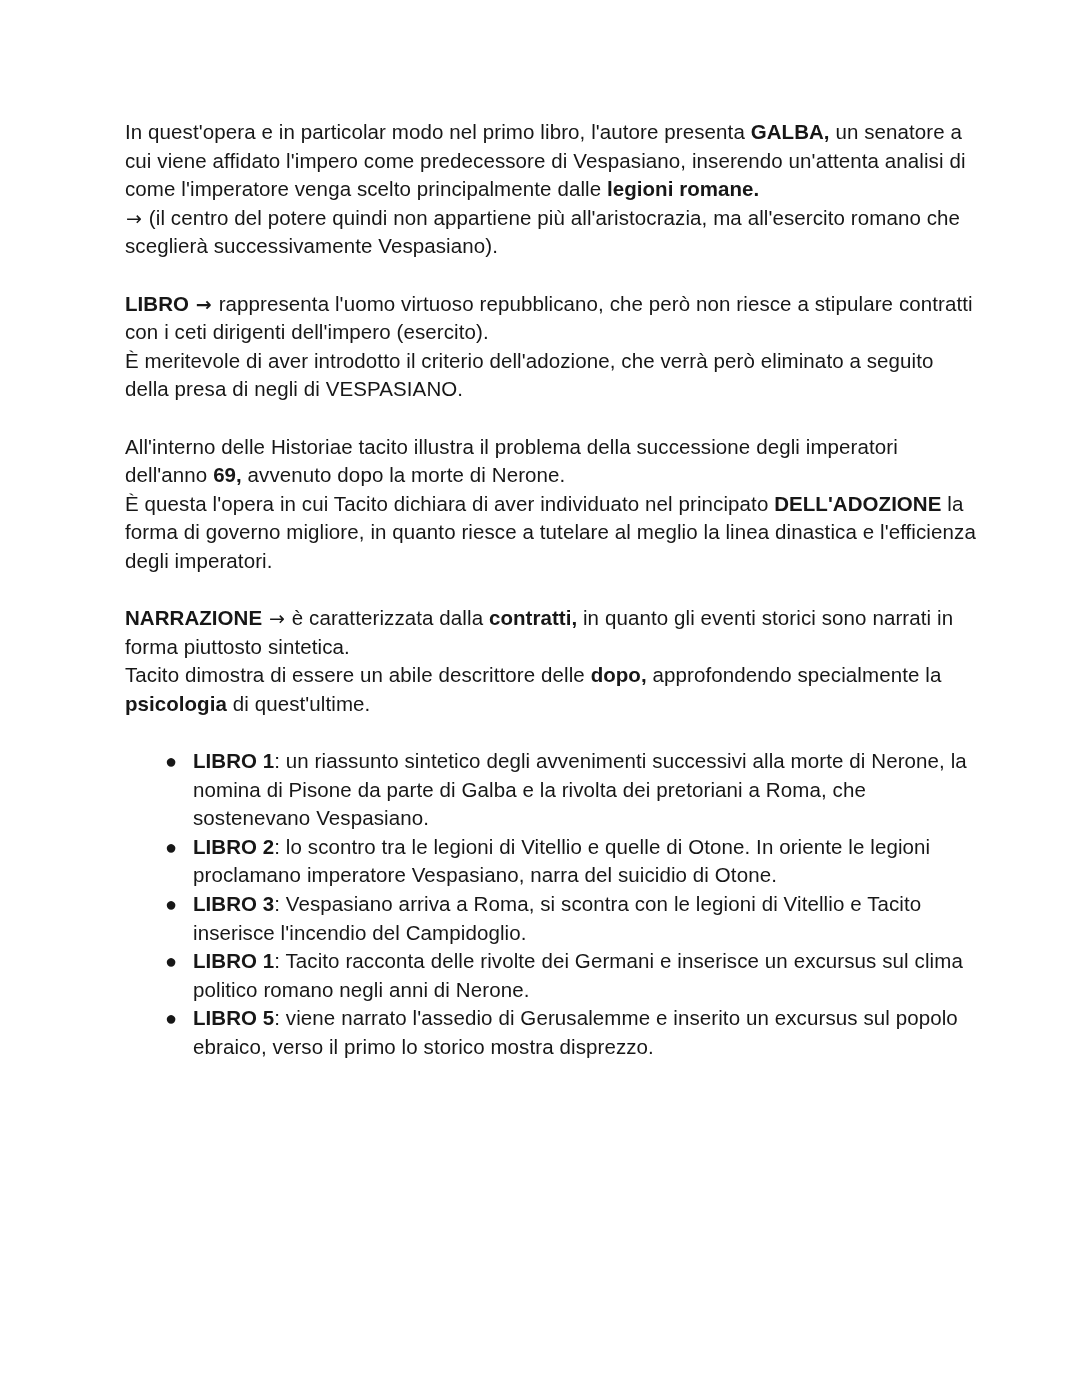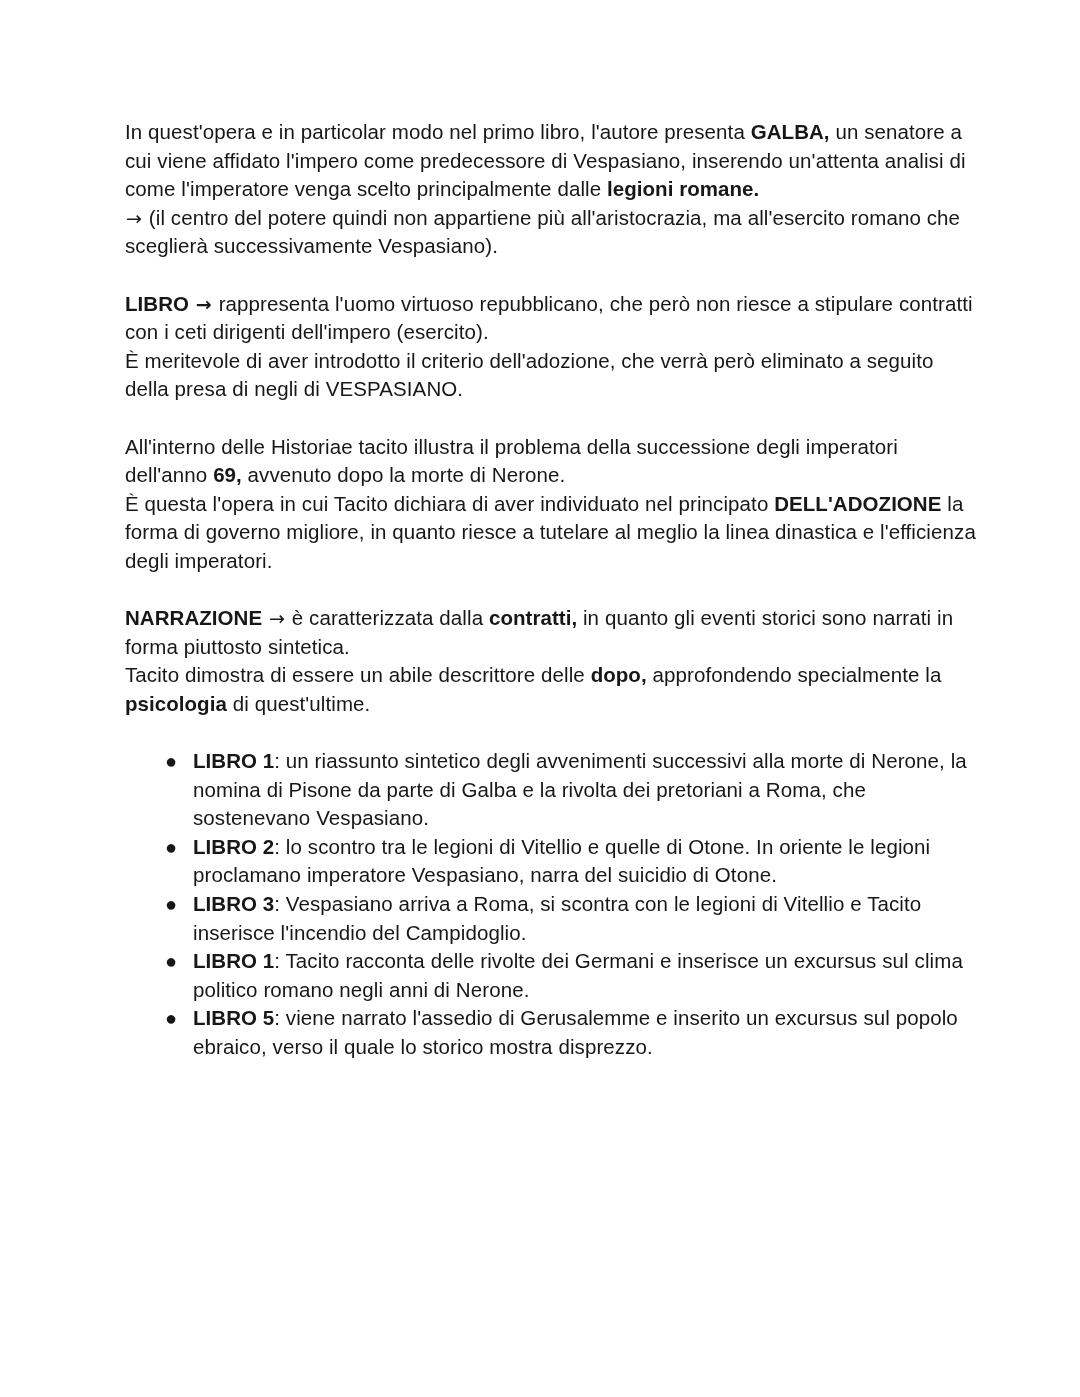--- a/index.html
+++ b/index.html
@@ -94,17 +94,17 @@
     <p class="para"><b>NARRAZIONE</b> <span class="arrow">→</span><span> è caratterizzata dalla </span><b>contratti,</b><span> in quanto gli eventi storici sono narrati in forma piuttosto sintetica.</span><br><span>Tacito dimostra di essere un abile descrittore delle </span><b>dopo,</b><span> approfondendo specialmente la </span><b>psicologia</b><span> di quest'ultime.</span></p>
 
     <div class="spacer"></div>
 
 
     <ul class="book-list">
       <li><span class="bullet">●</span><b>LIBRO 1</b><span>: un riassunto sintetico degli avvenimenti successivi alla morte di Nerone, la nomina di Pisone da parte di Galba e la rivolta dei pretoriani a Roma, che sostenevano Vespasiano.</span></li>
       <li><span class="bullet">●</span><b>LIBRO 2</b><span>: lo scontro tra le legioni di Vitellio e quelle di Otone. In oriente le legioni proclamano imperatore Vespasiano, narra del suicidio di Otone.</span></li>
       <li><span class="bullet">●</span><b>LIBRO 3</b><span>: Vespasiano arriva a Roma, si scontra con le legioni di Vitellio e Tacito inserisce l'incendio del Campidoglio.</span></li>
       <li><span class="bullet">●</span><b>LIBRO 1</b><span>: Tacito racconta delle rivolte dei Germani e inserisce un excursus sul clima politico romano negli anni di Nerone.</span></li>
-      <li><span class="bullet">●</span><b>LIBRO 5</b><span>: viene narrato l'assedio di Gerusalemme e inserito un excursus sul popolo ebraico, verso il quale lo storico mostra disprezzo.</span></li>
+      <li><span class="bullet">●</span><b>LIBRO 5</b><span>: viene narrato l'assedio di Gerusalemme e inserito un excursus sul popolo ebraico, verso il primo lo storico mostra disprezzo.</span></li>
     </ul>
 
   </div>
 </div>
 
 </body></html>

